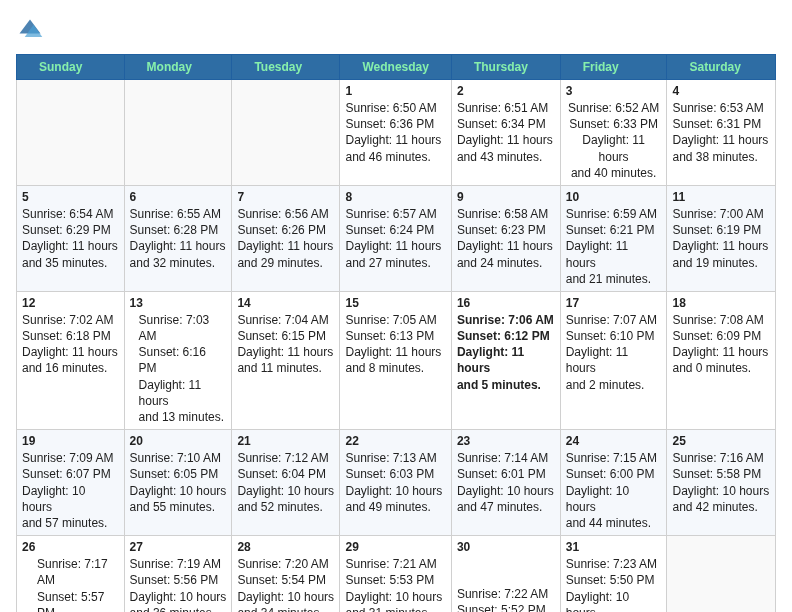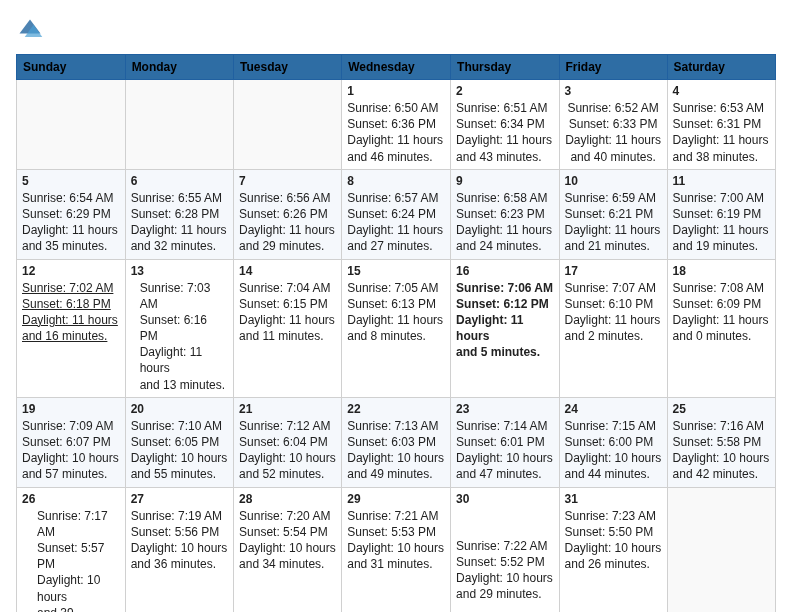--- a/index.html
+++ b/index.html
@@ -45,24 +45,24 @@
       font-size: 15px;
       color: #333;
     }
     .calendar {
       width: 100%;
       border-collapse: collapse;
       border: 1px solid #ccc;
     }
     .calendar th {
       background-color: #2e6da4;
-      color: #000000;
+      color: #86efac;
       font-size: 12px;
       font-weight: bold;
-      padding: 5px 6px;
+      padding: 5px 22px;
       text-align: left;
       border: 1px solid #2060a0;
     }
     .calendar td {
       vertical-align: top;
       border: 1px solid #d0d0d0;
       padding: 4px 5px;
       font-size: 10px;
       color: #222;
       width: 110px;
@@ -206,21 +206,21 @@
           <span class="day-num">11</span>
           <div class="day-info" style="white-space: pre-line;">Sunrise: 7:00 AM
 Sunset: 6:19 PM
 Daylight: 11 hours
 and 19 minutes.</div>
         </td>
       </tr>
       <tr>
         <td>
           <span class="day-num">12</span>
-          <div class="day-info" style="white-space: pre-line; text-decoration: underline;">Sunrise: 7:02 AM
+          <div class="day-info" style="white-space: pre-line;">Sunrise: 7:02 AM
 Sunset: 6:18 PM
 Daylight: 11 hours
 and 16 minutes.</div>
         </td>
         <td>
           <span class="day-num">13</span>
           <div class="day-info" style="white-space: pre-line; margin-left: 9px;">Sunrise: 7:03 AM
 Sunset: 6:16 PM
 Daylight: 11 hours
 and 13 minutes.</div>

